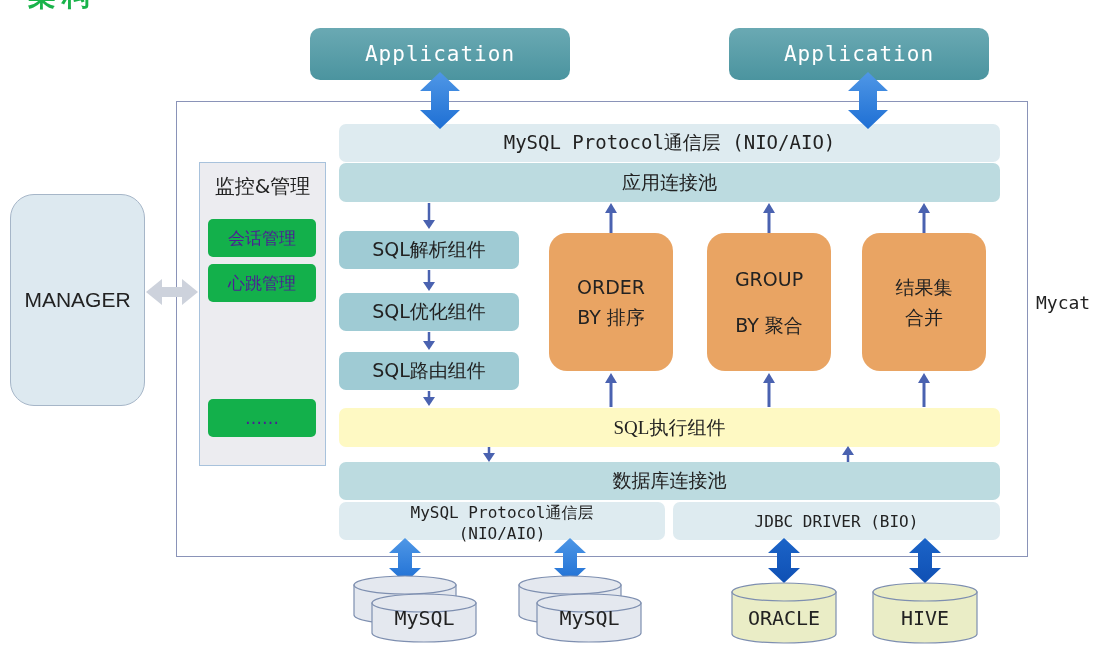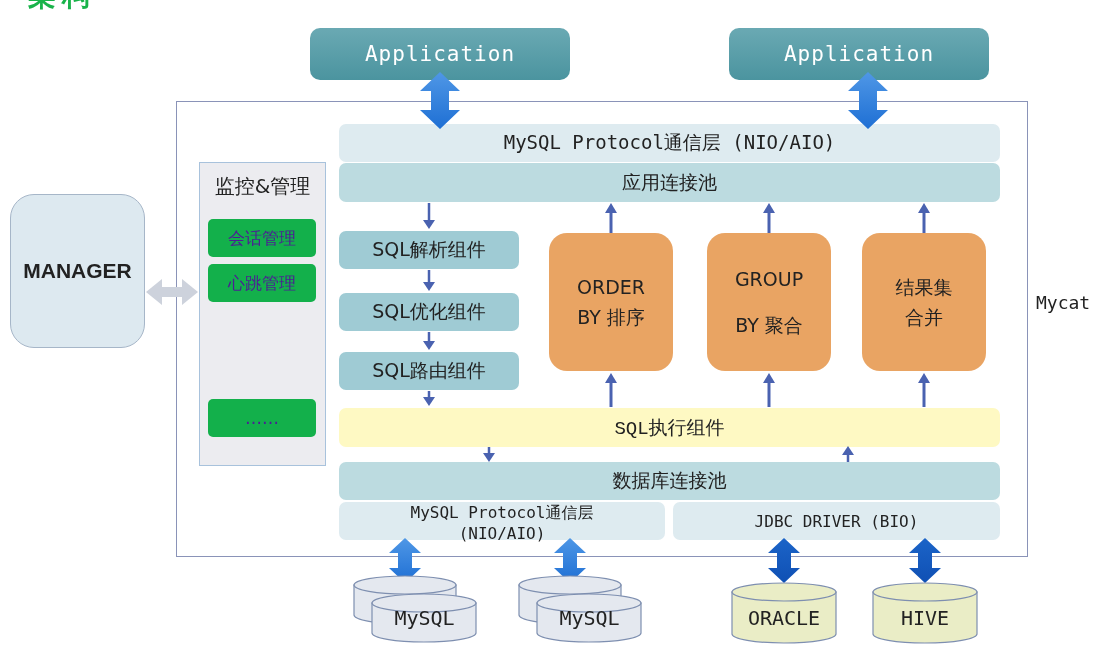--- a/index.html
+++ b/index.html
@@ -24,36 +24,36 @@
     color: #ffffff; font-size: 21px; letter-spacing: 1px;
   }
 
   .mycat-frame { left: 176px; top: 101px; width: 852px; height: 456px; border: 1.5px solid #8a93b8; }
 
   .layer-light { background: #deebf0; border-radius: 7px; }
   .layer-mid   { background: #bcdbe0; border-radius: 7px; }
   .layer-green { background: #fef9c3; border-radius: 7px; }
 
   .lbl { font-size: 19px; color: #222; }
-  .lbl-cn { font-family: Liberation Mono, monospace; text-align: right; }
+  .lbl-cn { font-family: Liberation Serif, serif; text-align: right; }
 
   .sql-comp { background: #9fcbd4; border-radius: 7px; font-size: 19px; font-family: "DejaVu Sans", sans-serif; }
   .orange-box { background: #e9a463; border-radius: 18px; font-size: 19px; font-family: "DejaVu Sans", sans-serif; line-height: 30px; }
 
   .monitor { left: 199px; top: 162px; width: 127px; height: 304px; background: #ececf0; border: 1px solid #a8c2dc; }
   .monitor-title { left: 0; top: 6px; width: 125px; height: 34px; font-family: "DejaVu Sans", sans-serif; font-size: 20px; }
   .mon-item {
     left: 8px; width: 108px; height: 38px; background: #13b04b; border-radius: 5px;
     font-family: "DejaVu Sans", sans-serif; font-size: 17px; color: #4c1d95;
   }
 
   .manager {
-    left: 10px; top: 194px; width: 135px; height: 154px;
+    left: 10px; top: 194px; width: 135px; height: 212px;
     background: #dde9f0; border: 1px solid #a6b6c8; border-radius: 24px;
-    font-family: "Liberation Sans", sans-serif; font-size: 21px; font-weight: bold; color: #222;
+    font-family: "Liberation Sans", sans-serif; font-size: 21px; font-weight: normal; color: #222;
   }
 
   .mycat-label { left: 1036px; top: 292px; font-size: 18px; color: #222; }
 
   .db { font-size: 20px; }
   svg.overlay { position: absolute; left: 0; top: 0; }
 </style>
 </head>
 <body>
 

